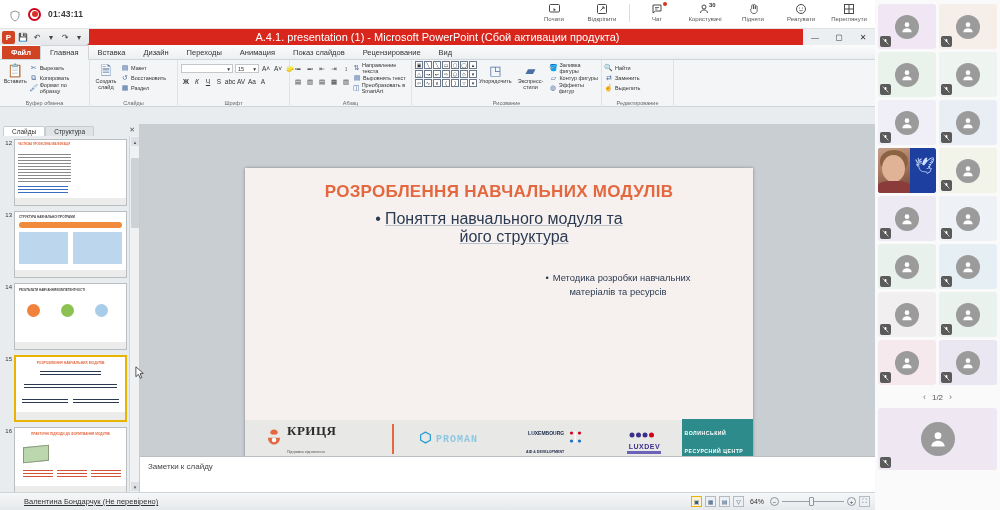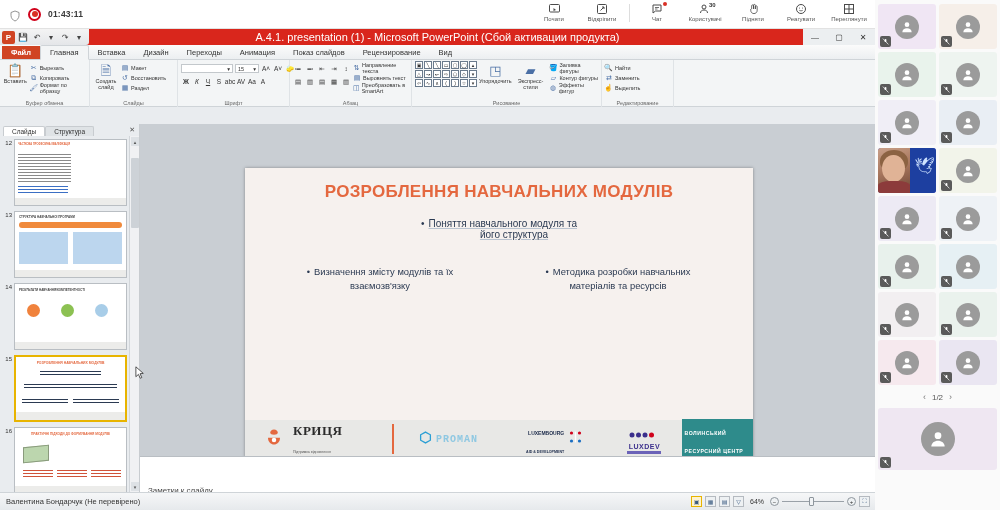--- a/index.html
+++ b/index.html
@@ -99,46 +99,46 @@
   .pthumb { position:absolute; left:1px; width:8px; top:22px; height:70px; background:#cdd2d7;
      border-radius:1px;}
   .parrow { position:absolute; left:1px; width:8px; height:9px; background:#dde1e5; font-size:5px;
      display:flex; align-items:center; justify-content:center; color:#555; cursor:pointer;}
 
   .canvas { flex:1; background:#c9ced3; position:relative; }
   .slide { position:absolute; left:105px; top:44px; width:508px; height:290px; background:#f6f1ee;
      box-shadow:0 0 3px rgba(0,0,0,.35); overflow:hidden;}
   .sl-title { text-align:center; color:#e4683f; font-size:17px; font-weight:bold; margin-top:14px;
      letter-spacing:.3px;}
-  .sl-b1 { margin-top:16px; text-align:center; color:#2b3a52; font-size:10px;}
+  .sl-b1 { margin-top:8px; text-align:center; color:#2b3a52; font-size:16px;}
   .sl-b1 .u { text-decoration:underline; text-decoration-color:#b9c3d0;}
   .sl-para { margin-top:20px; text-align:center; color:#2b3a52; font-size:9.6px; line-height:15px;}
   .sl-para .b { font-weight:bold;}
   .sl-cols { display:flex; margin-top:25px; padding:0 16px; }
   .sl-col { flex:1; text-align:center; color:#2b3a52; font-size:9.4px; line-height:14px;}
   .sl-foot { position:absolute; left:0; right:0; bottom:0; height:38px; background:#e8e8e6;
      display:flex; align-items:center; }
   .fl { display:flex; align-items:center; justify-content:center; height:38px; }
-  .krycia { width:150px; display:flex; align-items:center; gap:10px; padding-left:20px;
+  .krycia { width:150px; display:flex; align-items:center; gap:4px; padding-left:20px;
      border-right:2px solid #e4683f; height:30px;}
   .kr-txt { font-size:13px; font-weight:bold; color:#2b2b2b; letter-spacing:.5px;
      font-family:"Liberation Serif", serif;}
   .kr-sub { font-size:3.5px; color:#555; }
   .proman { color:#8fc8e2; font-size:10px; font-weight:bold; letter-spacing:1px;font-family:Liberation Mono, monospace;}
   .lux1 { font-size:5px; font-weight:bold; color:#1b2a4a; line-height:6px;}
   .lux2 { font-size:7px; font-weight:bold; color:#3b2f8c; letter-spacing:.5px;}
   .vrc { font-size:5.2px; font-weight:bold; color:#2b2b6b; line-height:6px; letter-spacing:.5px;}
 
   .notes { position:absolute; left:140px; right:0; bottom:18px; height:36px; background:#fff;
      border-top:1px solid #b9bec3; }
-  .notes .np { font-size:8px; color:#444; padding:5px 8px;margin-top:24px; }
+  .notes .np { font-size:8px; color:#444; padding:5px 8px; }
   .statusbar { position:absolute; left:0; right:0; bottom:0; height:18px;
      background:linear-gradient(#f6f7f8,#e6e9ec); border-top:1px solid #cfd4d8;
      display:flex; align-items:center; }
-  .sb-left { font-size:7.5px; color:#333; padding-left:6px; display:flex; align-items:center; gap:5px;}
+  .sb-left { font-size:7.5px; color:#333; padding-left:24px; display:flex; align-items:center; gap:5px;text-decoration:underline;}
   .sb-right { margin-left:auto; display:flex; align-items:center; gap:3px; padding-right:5px;}
   .viewbtn { width:11px; height:11px; border:1px solid #b5bac0; background:#eef1f3; font-size:6px;
      display:flex; align-items:center; justify-content:center; color:#3a5a80; cursor:pointer;}
   .viewbtn.act { border:1px solid #e8b400; background:#fdf3d0;}
   .zlvl { font-size:7px; color:#333; margin:0 3px;}
   .zslider { width:62px; height:11px; position:relative; display:flex; align-items:center;}
   .zline { width:100%; height:1px; background:#9aa1a8;}
   .zknob { position:absolute; left:27px; width:5px; height:9px; background:#f1f3f5;
      border:1px solid #8d959c; border-radius:1px; cursor:pointer;}
   .zbtn { width:9px; height:9px; border-radius:50%; border:1px solid #8d959c; background:#eef1f3;
@@ -608,22 +608,20 @@
 
         <div class="canvas">
           <div class="slide">
             <div class="sl-title">РОЗРОБЛЕННЯ НАВЧАЛЬНИХ МОДУЛІВ</div>
             <div class="sl-b1">
               <div><span style="margin-right:4px">•</span><span class="u">Поняття навчального модуля та</span></div>
               <div style="margin-left:30px"><span class="u">його структура</span></div>
             </div>
             <div class="sl-cols">
               <div class="sl-col">
-                <div><span style="margin-right:4px">•</span><span>Визначення змісту модулів та їх</span></div>
-                <div>взаємозв'язку</div>
               </div>
               <div class="sl-col">
                 <div><span style="margin-right:4px">•</span><span>Методика розробки навчальних</span></div>
                 <div>матеріалів та ресурсів</div>
               </div>
             </div>
 
             <div class="sl-foot">
               <div class="krycia">
                 <span>

